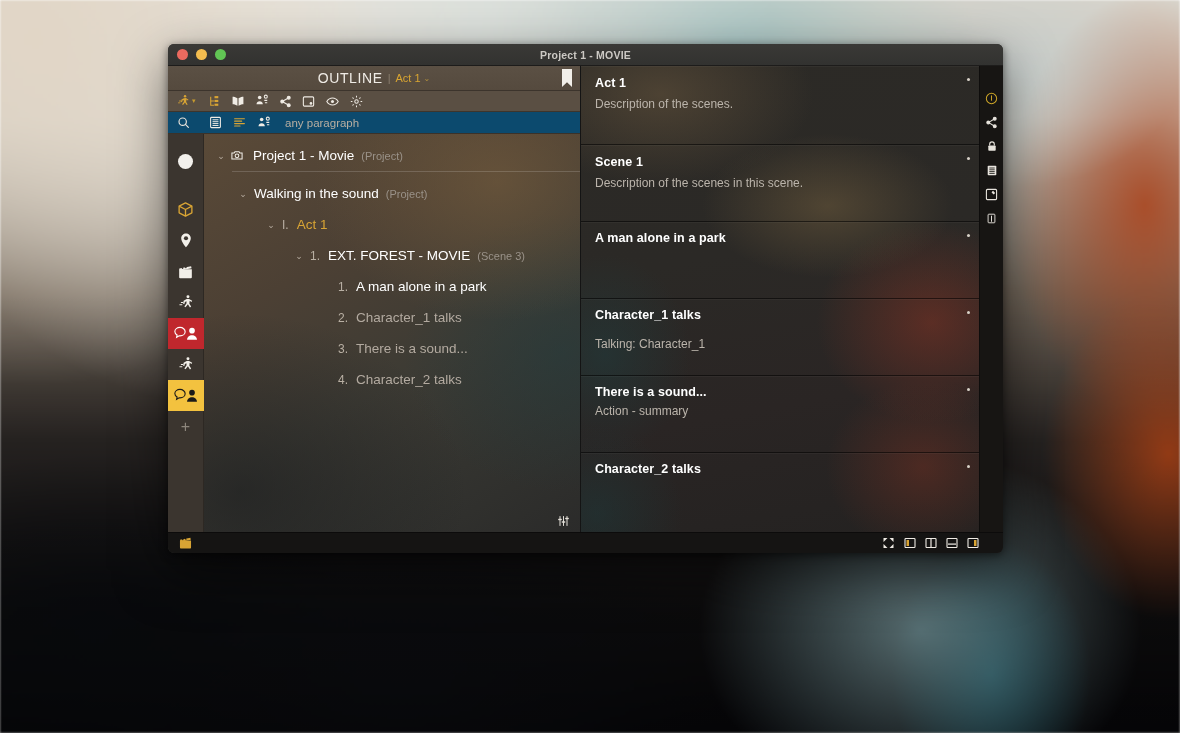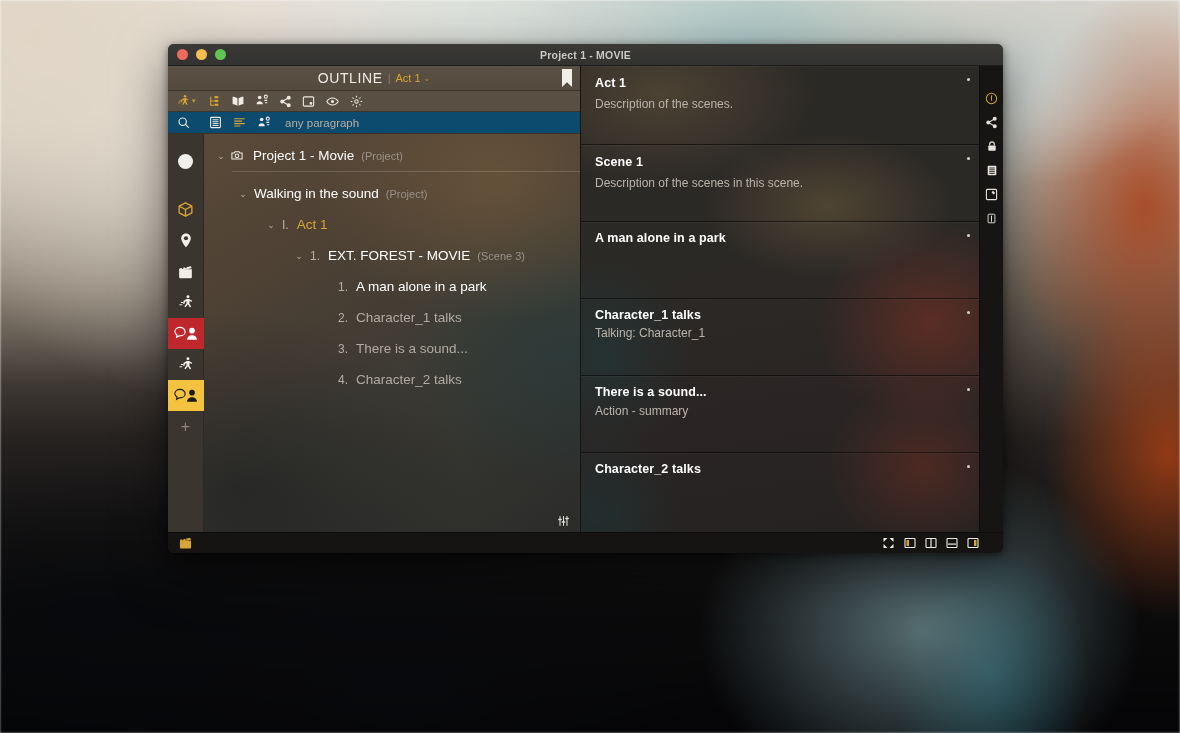--- a/index.html
+++ b/index.html
@@ -495,21 +495,21 @@
           <span class="card-dot"></span>
         </div>
 
         <div class="card" style="height:77px;padding-top:9px">
           <div class="card-title">A man alone in a park</div>
           <span class="card-dot"></span>
         </div>
 
         <div class="card" style="height:77px;padding-top:9px">
           <div class="card-title">Character_1 talks</div>
-          <div class="card-sub" style="margin-top:4px">Talking: Character_1</div>
+          <div class="card-sub" style="margin-top:15px">Talking: Character_1</div>
           <span class="card-dot"></span>
         </div>
 
         <div class="card" style="height:77px;padding-top:9px">
           <div class="card-title">There is a sound...</div>
           <div class="card-sub" style="margin-top:5px">Action - summary</div>
           <span class="card-dot"></span>
         </div>
 
         <div class="card" style="height:77px;padding-top:9px;border-bottom:none">

